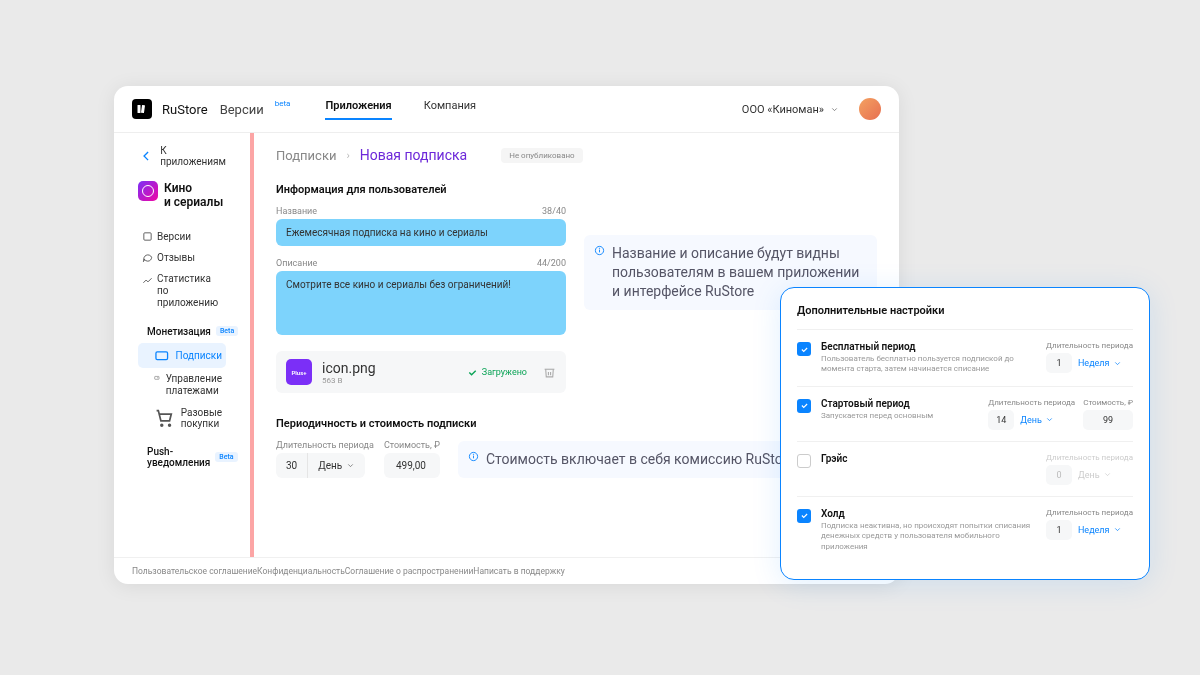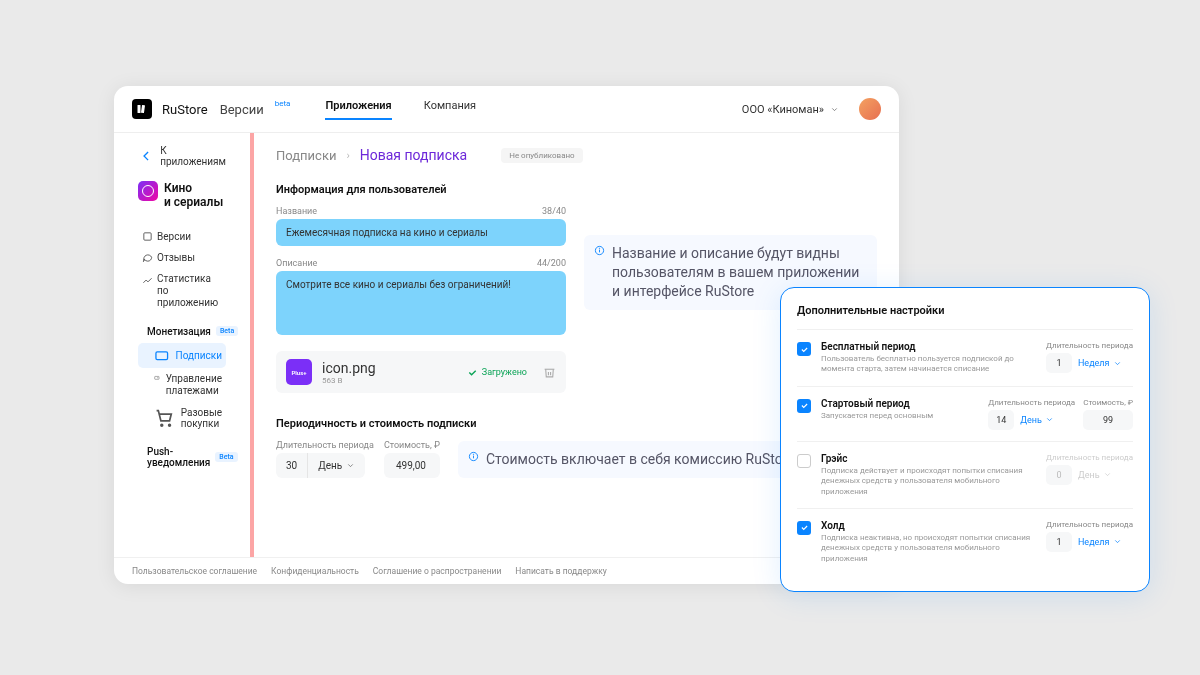--- a/index.html
+++ b/index.html
@@ -51,21 +51,21 @@
 .upload-size{font-size:8px;color:#999}
 .upload-status{margin-left:auto;display:flex;align-items:center;gap:4px;color:#0aa356;font-size:9px}
 .trash{width:13px;height:13px;color:#aaa;cursor:pointer;margin-left:6px}
 .period-row{display:flex;gap:10px;align-items:flex-end}
 .mini-field{display:flex;flex-direction:column;gap:3px}
 .mini-label{font-size:9px;color:#888}
 .dual{display:flex;gap:0}
 .dual .seg{background:#f6f7f8;padding:7px 10px;font-size:10px;color:#333;border-radius:6px 0 0 6px}
 .dual .seg2{background:#f6f7f8;padding:7px 10px;font-size:10px;color:#333;border-radius:0 6px 6px 0;border-left:1px solid #e5e5e5;display:flex;align-items:center;gap:4px}
 .single-seg{background:#f6f7f8;padding:7px 12px;font-size:10px;color:#333;border-radius:6px}
-.footer{border-top:1px solid #f0f0f0;padding:8px 18px;display:flex;gap:14px;font-size:8.5px;color:#888}
+.footer{border-top:1px solid #f0f0f0;padding:8px 18px;display:flex;gap:0;font-size:8.5px;color:#888}
 .footer span{cursor:pointer}
 
 .panel{position:absolute;right:50px;top:287px;width:370px;background:#fff;border:1.5px solid #0a84ff;border-radius:14px;padding:16px;box-shadow:0 4px 30px rgba(10,132,255,.12)}
 .panel-h{font-size:11px;font-weight:600;color:#111;margin-bottom:12px}
 .opt{display:flex;gap:10px;padding:11px 0;border-top:1px solid #f0f0f0;align-items:flex-start}
 .opt:first-of-type{border-top:none;padding-top:4px}
 .chk{width:14px;height:14px;border-radius:3px;flex-shrink:0;margin-top:1px;display:flex;align-items:center;justify-content:center}
 .chk.on{background:#0a84ff}
 .chk.off{border:1.5px solid #ccc}
 .opt-main{flex:1;min-width:0}
@@ -329,21 +329,20 @@
         <div class="ctrl-label">Стоимость, ₽</div>
         <div class="ctrl-val" style="min-width:44px">99</div>
       </div>
     </div>
   </div>
 
   <div class="opt">
     <div class="chk off"></div>
     <div class="opt-main">
       <div class="opt-title">Грэйс</div>
-      <div class="opt-desc">Подписка действует и происходят попытки списания денежных средств у пользователя мобильного приложения</div>
     </div>
     <div class="opt-ctrls">
       <div class="ctrl">
         <div class="ctrl-label dis">Длительность периода</div>
         <div style="display:flex;gap:4px;align-items:center">
           <div class="ctrl-val" style="color:#bbb">0</div>
           <div class="ctrl-sel dis">
               <span>День</span>
               <svg class="chev" viewBox="0 0 24 24" fill="none" stroke="#ccc" stroke-width="2">
                 <polyline points="6 9 12 15 18 9"></polyline>

